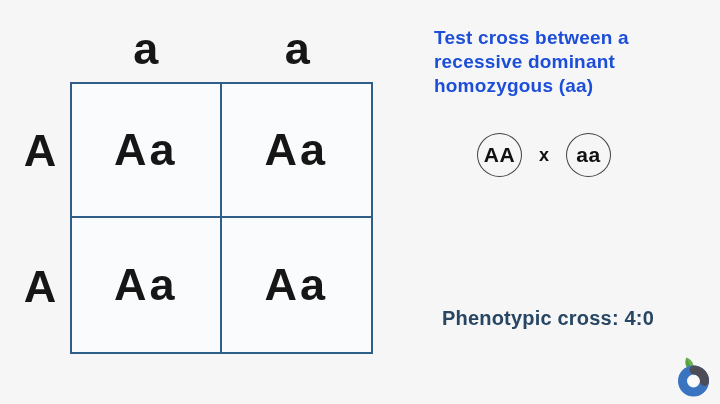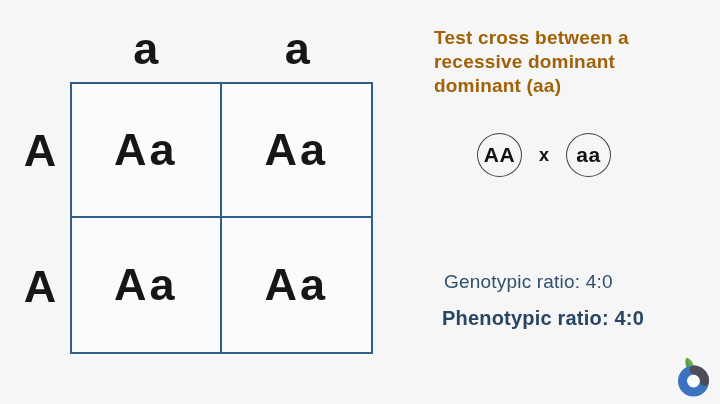--- a/index.html
+++ b/index.html
@@ -58,21 +58,21 @@
     background: #fafbfc;
   }
   .punnett-grid .cell.br { border-right: 2px solid #2f5e88; }
   .punnett-grid .cell.bb { border-bottom: 2px solid #2f5e88; }
 
   
   .note {
     position: absolute;
     left: 434px; top: 26px;
     width: 265px;
-    color: #a16207;
+    color: #1d4ed8;
     font-size: 19px;
     font-weight: 600;
     line-height: 24px;
     letter-spacing: 0.2px;
   }
   .cross-row {
     position: absolute;
     left: 477px; top: 133px;
     width: 180px; height: 44px;
     display: flex; align-items: center;
@@ -133,31 +133,30 @@
   <div class="punnett-grid">
     <div class="cell br bb">Aa</div>
     <div class="cell bb">Aa</div>
     <div class="cell br">Aa</div>
     <div class="cell">Aa</div>
   </div>
 
   <div class="note">
     <div>Test cross between a</div>
     <div>recessive dominant</div>
-    <div>dominant (aa)</div>
+    <div>homozygous (aa)</div>
   </div>
 
   <div class="cross-row">
     <div class="genotype-circle">AA</div>
     <div class="cross-op">x</div>
     <div class="genotype-circle">aa</div>
   </div>
 
-  <div class="ratio-genotypic">Genotypic ratio: 4:0</div>
-  <div class="ratio-phenotypic">Phenotypic ratio: 4:0</div>
+  <div class="ratio-phenotypic">Phenotypic cross: 4:0</div>
 
   <div class="brand-logo">
     <svg width="40" height="42" viewBox="0 0 40 42">
 
       <path d="M13.5 1.5 C19.5 3.5 22 9.5 19.5 15.5 C13 13.5 10.5 7 13.5 1.5 Z" fill="#6ab04c"></path>
       <path d="M13.5 1.5 C16 7 17.5 11 19.5 15.5 C16.5 14.5 14.5 12.5 13.2 9.5 Z" fill="#4e9440" opacity="0.7"></path>
 
       <circle cx="20.5" cy="25" r="11" fill="none" stroke="#3a74c0" stroke-width="9"></circle>
 
       <path d="M21 14 A11 11 0 0 1 31.5 25.5" fill="none" stroke="#4d4d57" stroke-width="9" stroke-linecap="round"></path>

